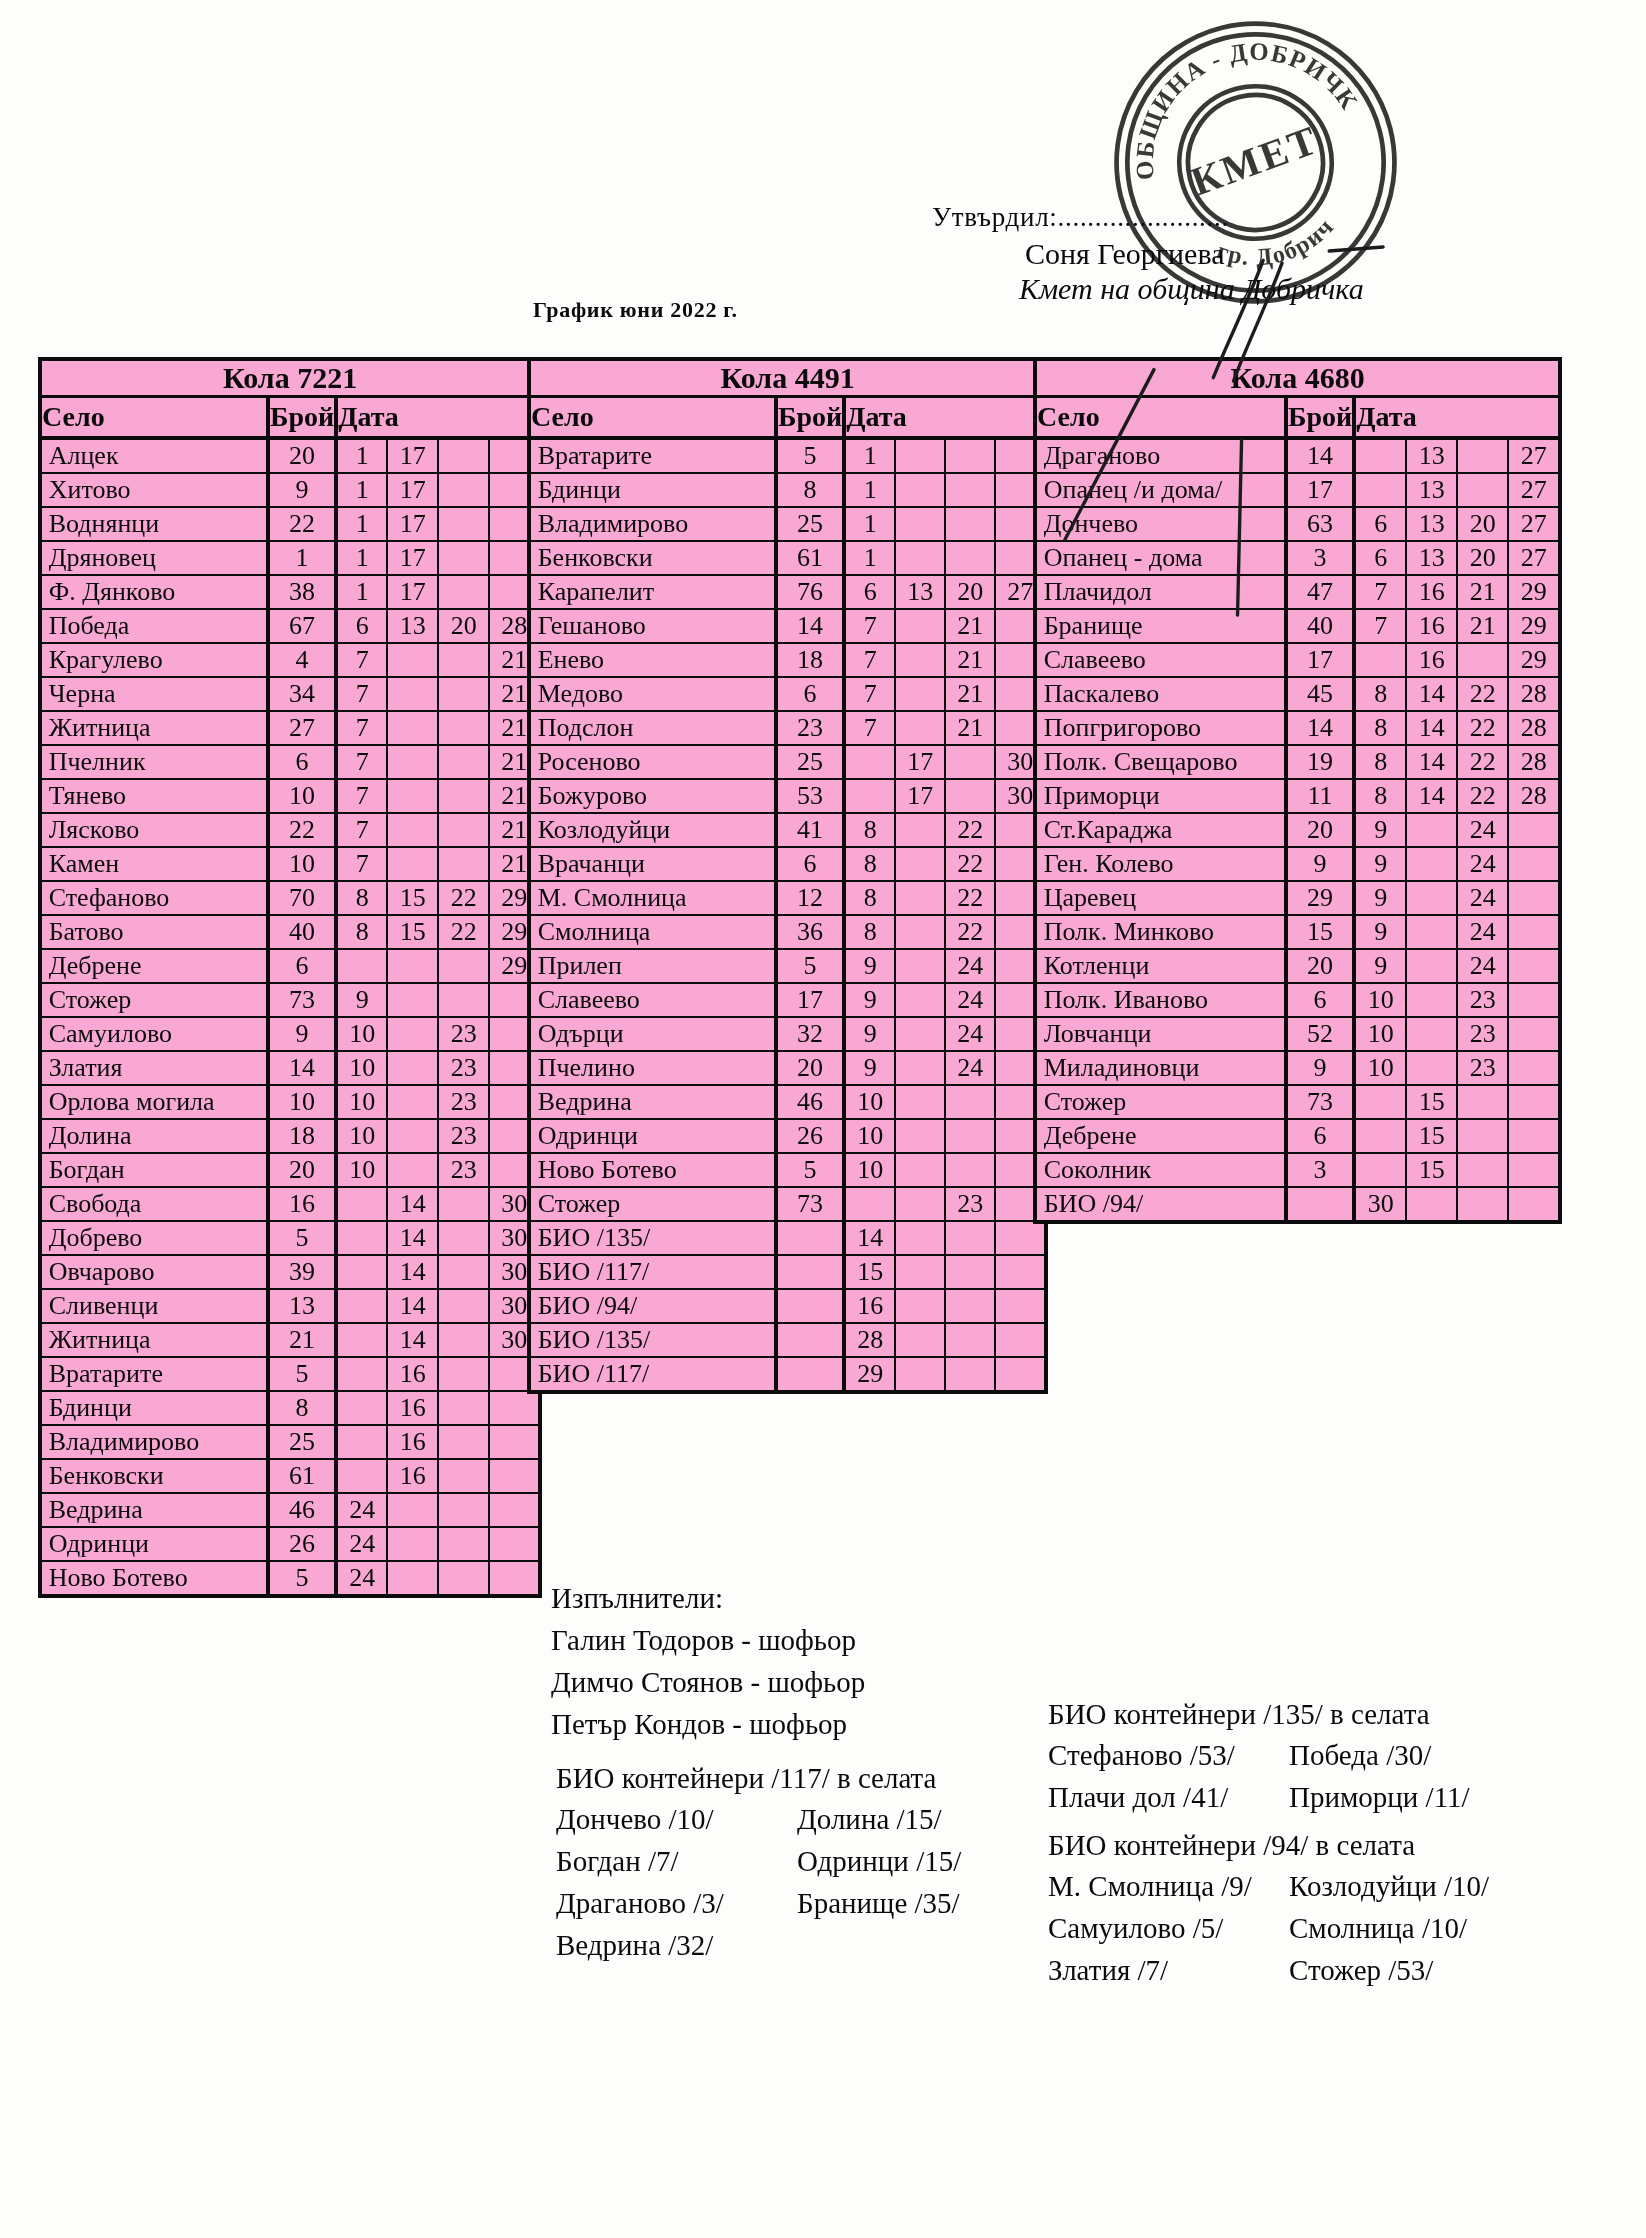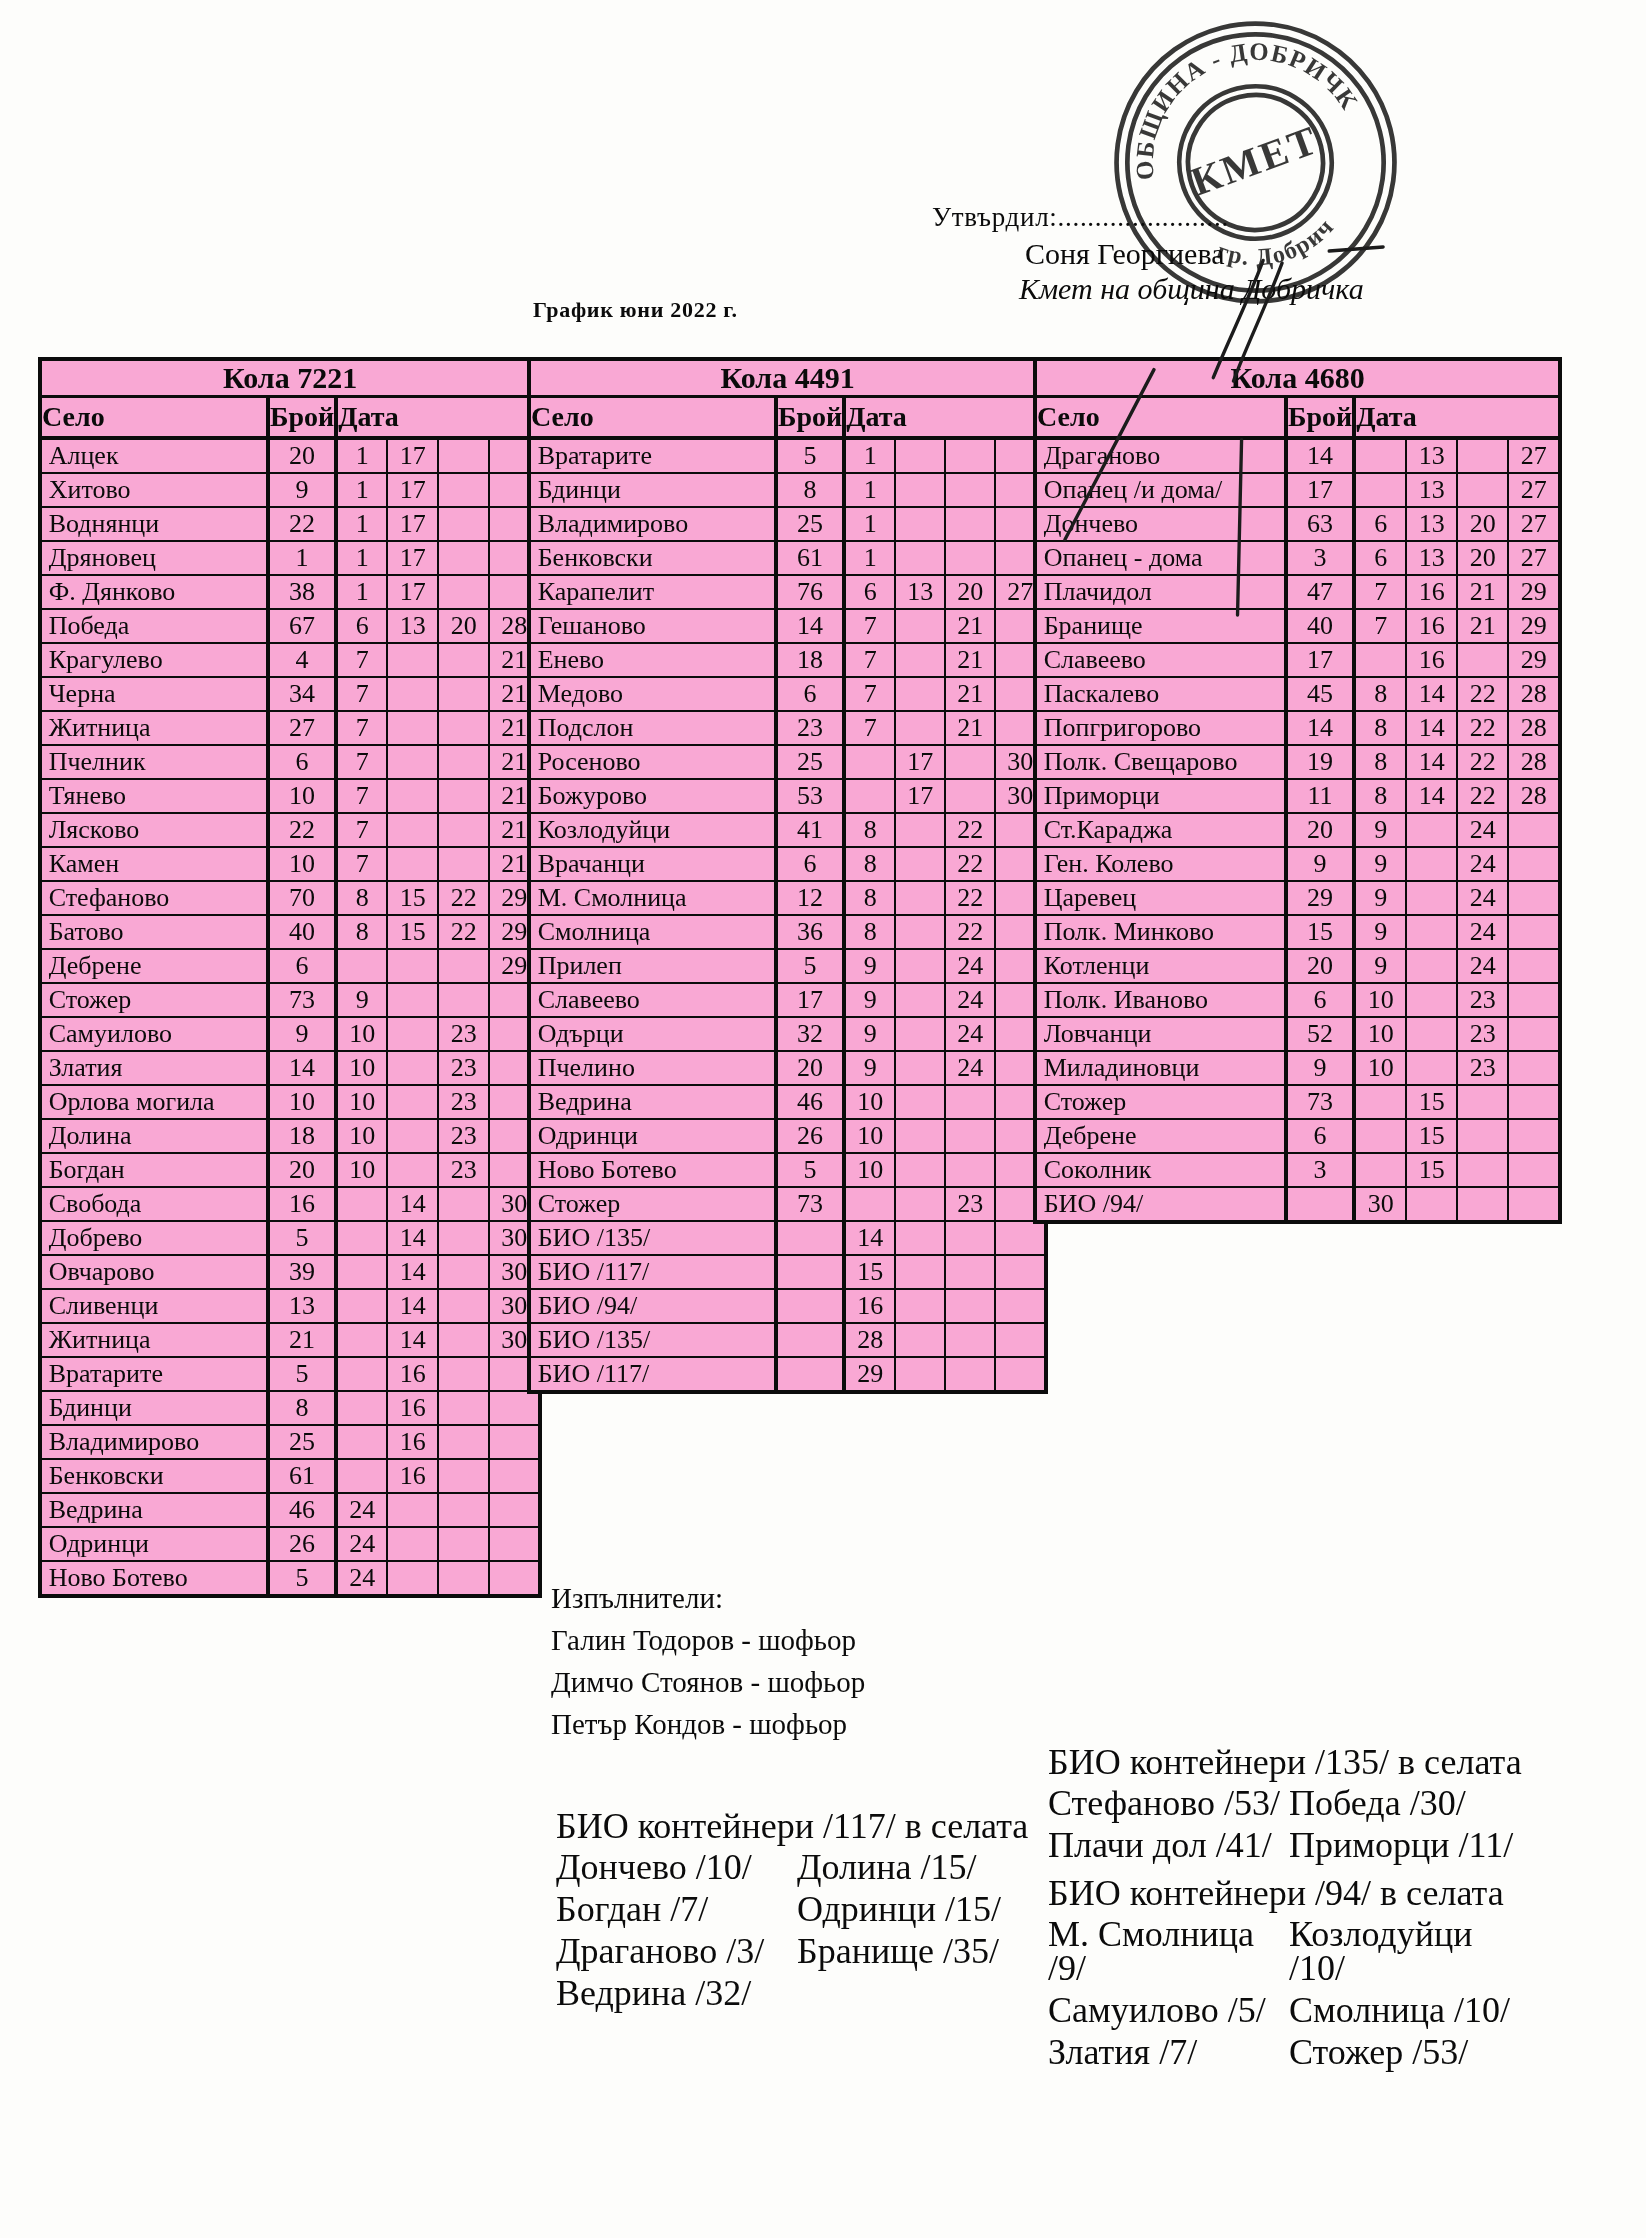--- a/index.html
+++ b/index.html
@@ -24,21 +24,21 @@
   .car-table .t-title{height:34px;font-size:30px;font-weight:bold;text-align:center;border-bottom-width:3.4px;}
   .car-table th{font-size:28px;font-weight:bold;text-align:left;}
   .car-table tr:nth-child(2) th{height:38px;border-bottom-width:4px;}
   .car-table .h-count,.car-table td.count{border-left-width:4.7px;border-right-width:4.7px;}
   .car-table td{font-size:26px;}
   .car-table td.village{text-align:left;padding-left:6.7px;}
   .car-table td.count,.car-table td.date{text-align:center;}
   
   .executors{left:551px;top:1577px;font-size:29px;line-height:42px;}
   
-  .bio-note{font-size:36px;line-height:34px;margin-top:48px;}
+  .bio-note{font-size:29px;line-height:34px;}
   .bio-note .bio-title{margin-bottom:6.7px;}
   .bio-grid{display:grid;grid-template-columns:241px 243px;row-gap:8px;}
   #bio-0{left:1048px;top:1697px;}
   #bio-1{left:556px;top:1761px;}
   #bio-2{left:1048px;top:1828px;}
   
   .marks{left:0;top:0;pointer-events:none;}
 </style>
 </head>
 <body>

